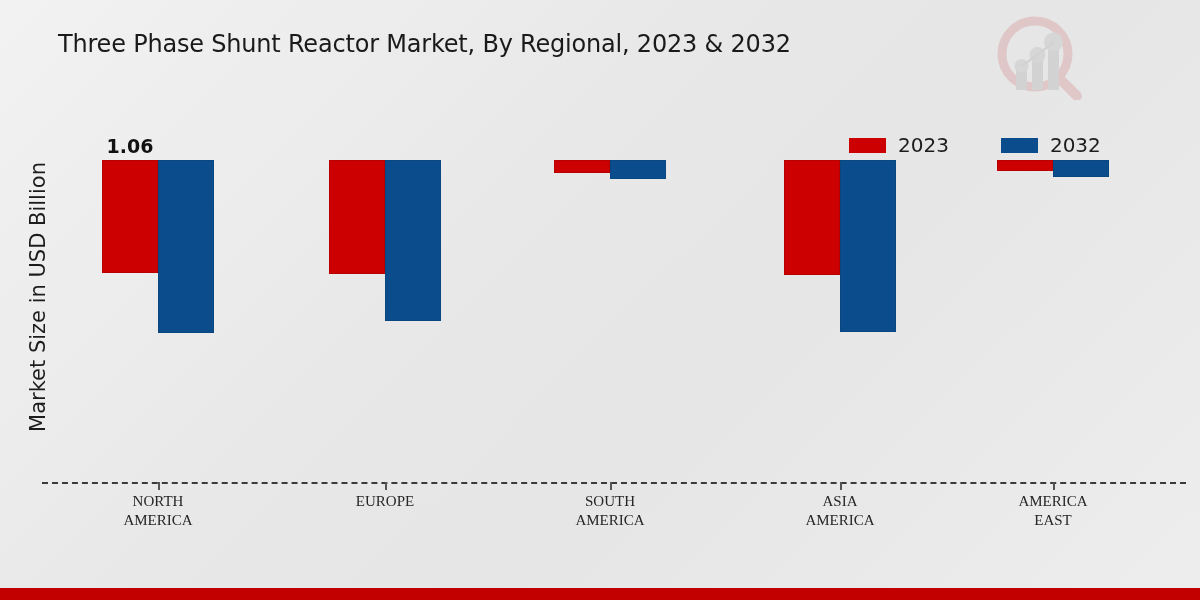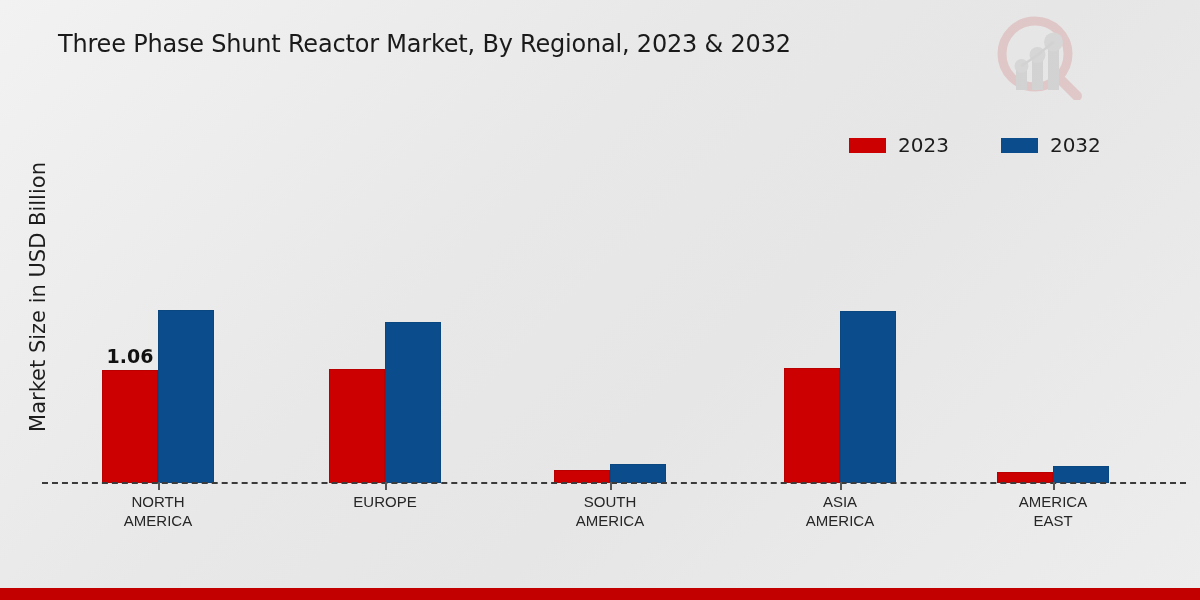--- a/index.html
+++ b/index.html
@@ -107,21 +107,20 @@
     height: 323px;
   }
   .bars {
     position: absolute;
     bottom: 0;
     left: 0;
     width: 100%;
     height: 100%;
     display: flex;
     justify-content: center;
-    align-items: flex-end;
   }
   .bar {
     position: relative;
     width: 56px;
     box-sizing: border-box;
   }
   .bar.red {
     background: #cc0000;
     border: 1px solid #b80000;
   }
@@ -151,21 +150,21 @@
   }
   .cat-label {
     position: absolute;
     top: 492px;
     width: 200px;
     margin-left: -100px;
     text-align: center;
     font-size: 15px;
     color: #262626;
     line-height: 19px;
-    font-family: Liberation Sans, sans-serif;
+    font-family: Liberation Serif, serif;
   }
 
   
   .footer-bar {
     position: absolute;
     left: 0;
     bottom: 0;
     width: 1200px;
     height: 12px;
     background: #c20000;

